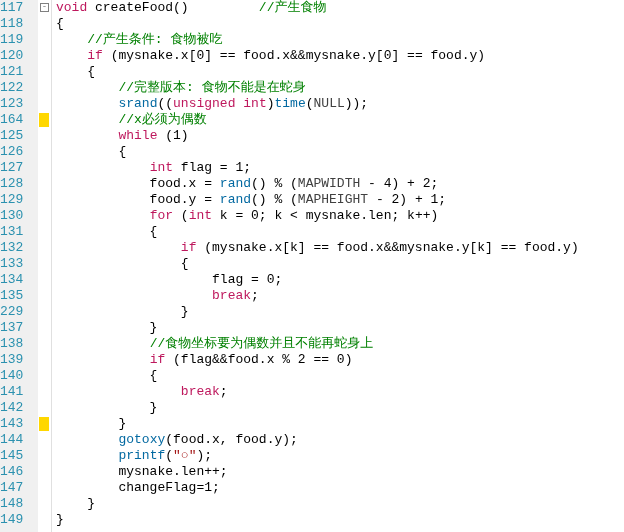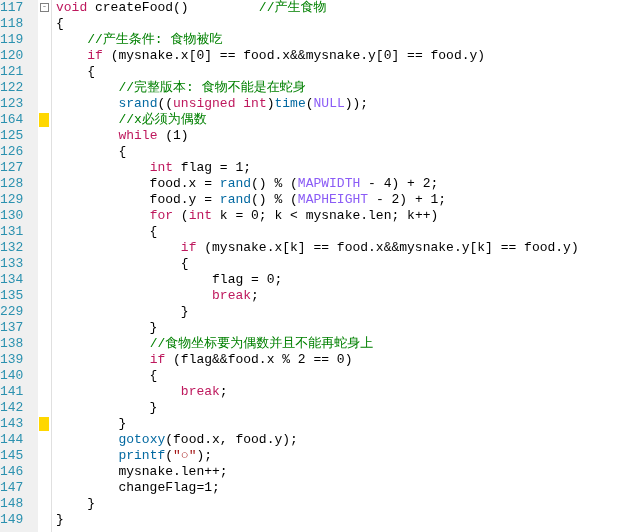--- a/index.html
+++ b/index.html
@@ -58,21 +58,21 @@
       padding-left: 4px;
       white-space: pre;
       color: #000000;
     }
     .code-line {
       height: 16px;
       line-height: 16px;
     }
     .kw { color: #be185d; }
     .cmt { color: #008000; text-align: right; }
-    .const { color: #8b5cf6; }
+    .const { color: #404040; }
     .func { color: #0369a1; }
     .str { color: #a31515; }
   </style>
 </head>
 <body>
 
 <div class="editor">
   <div class="gutter" id="gutter">
       <div class="gutter-line">117</div>
       <div class="gutter-line">118</div>

